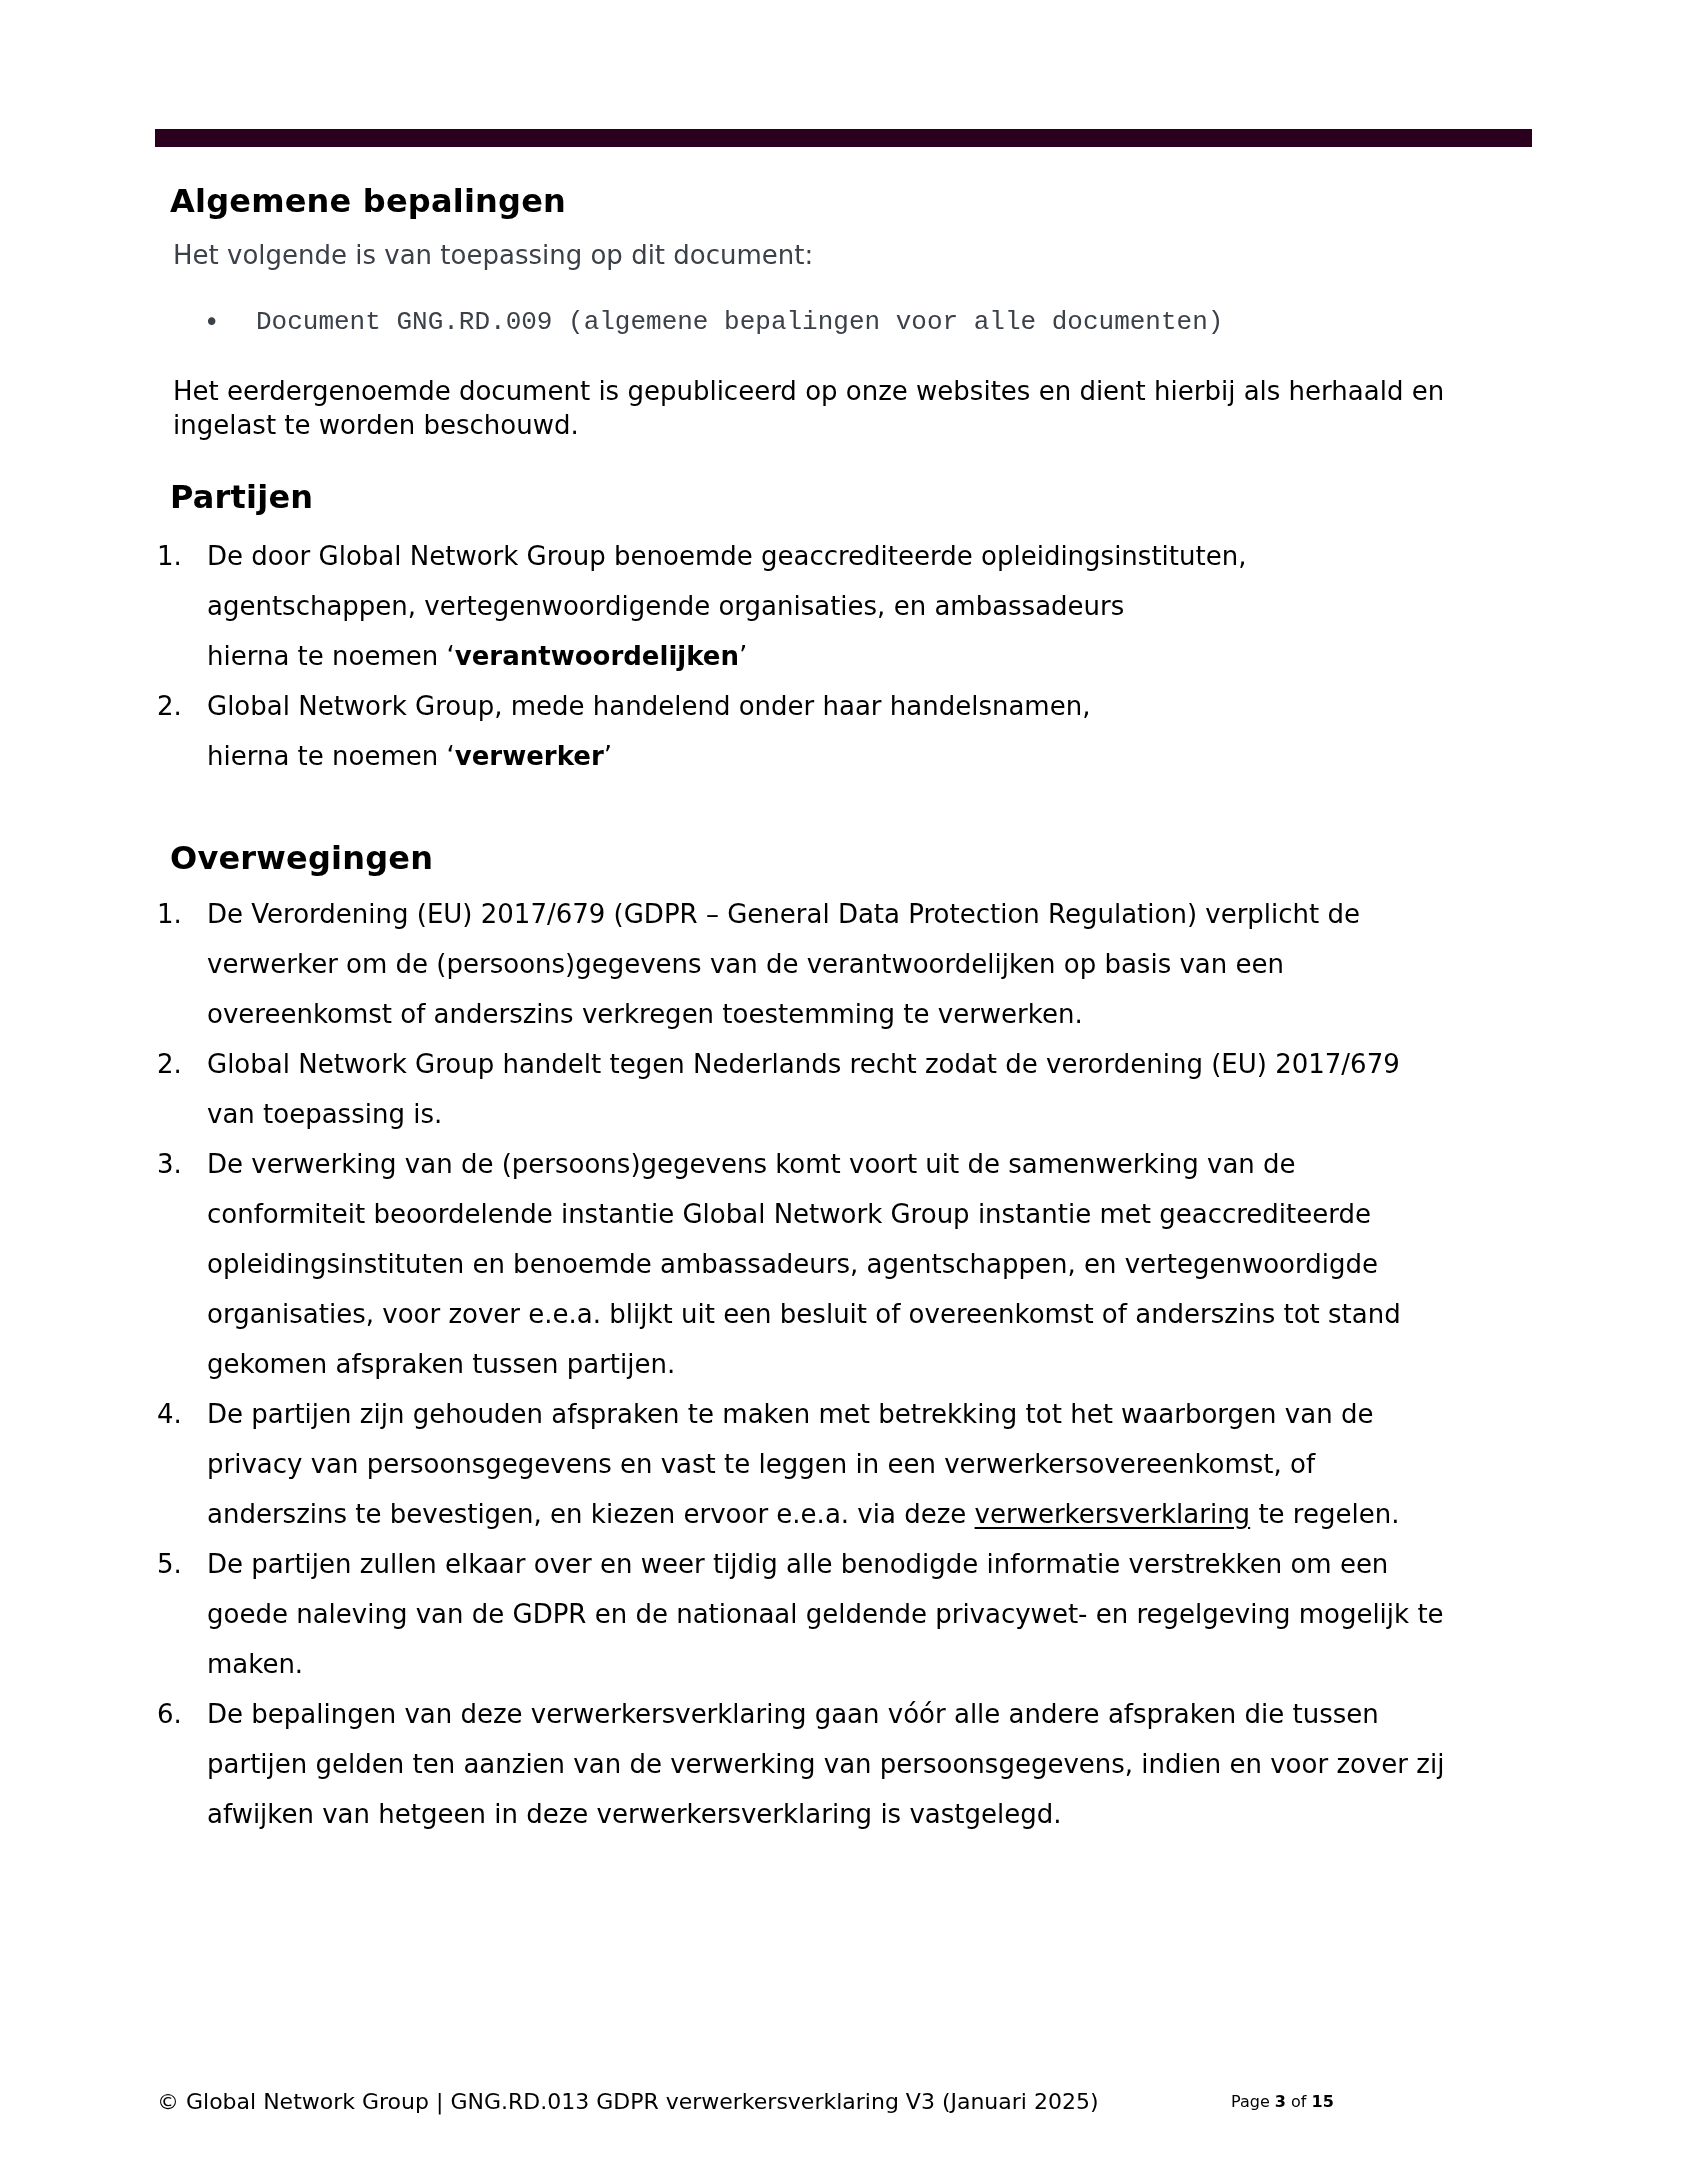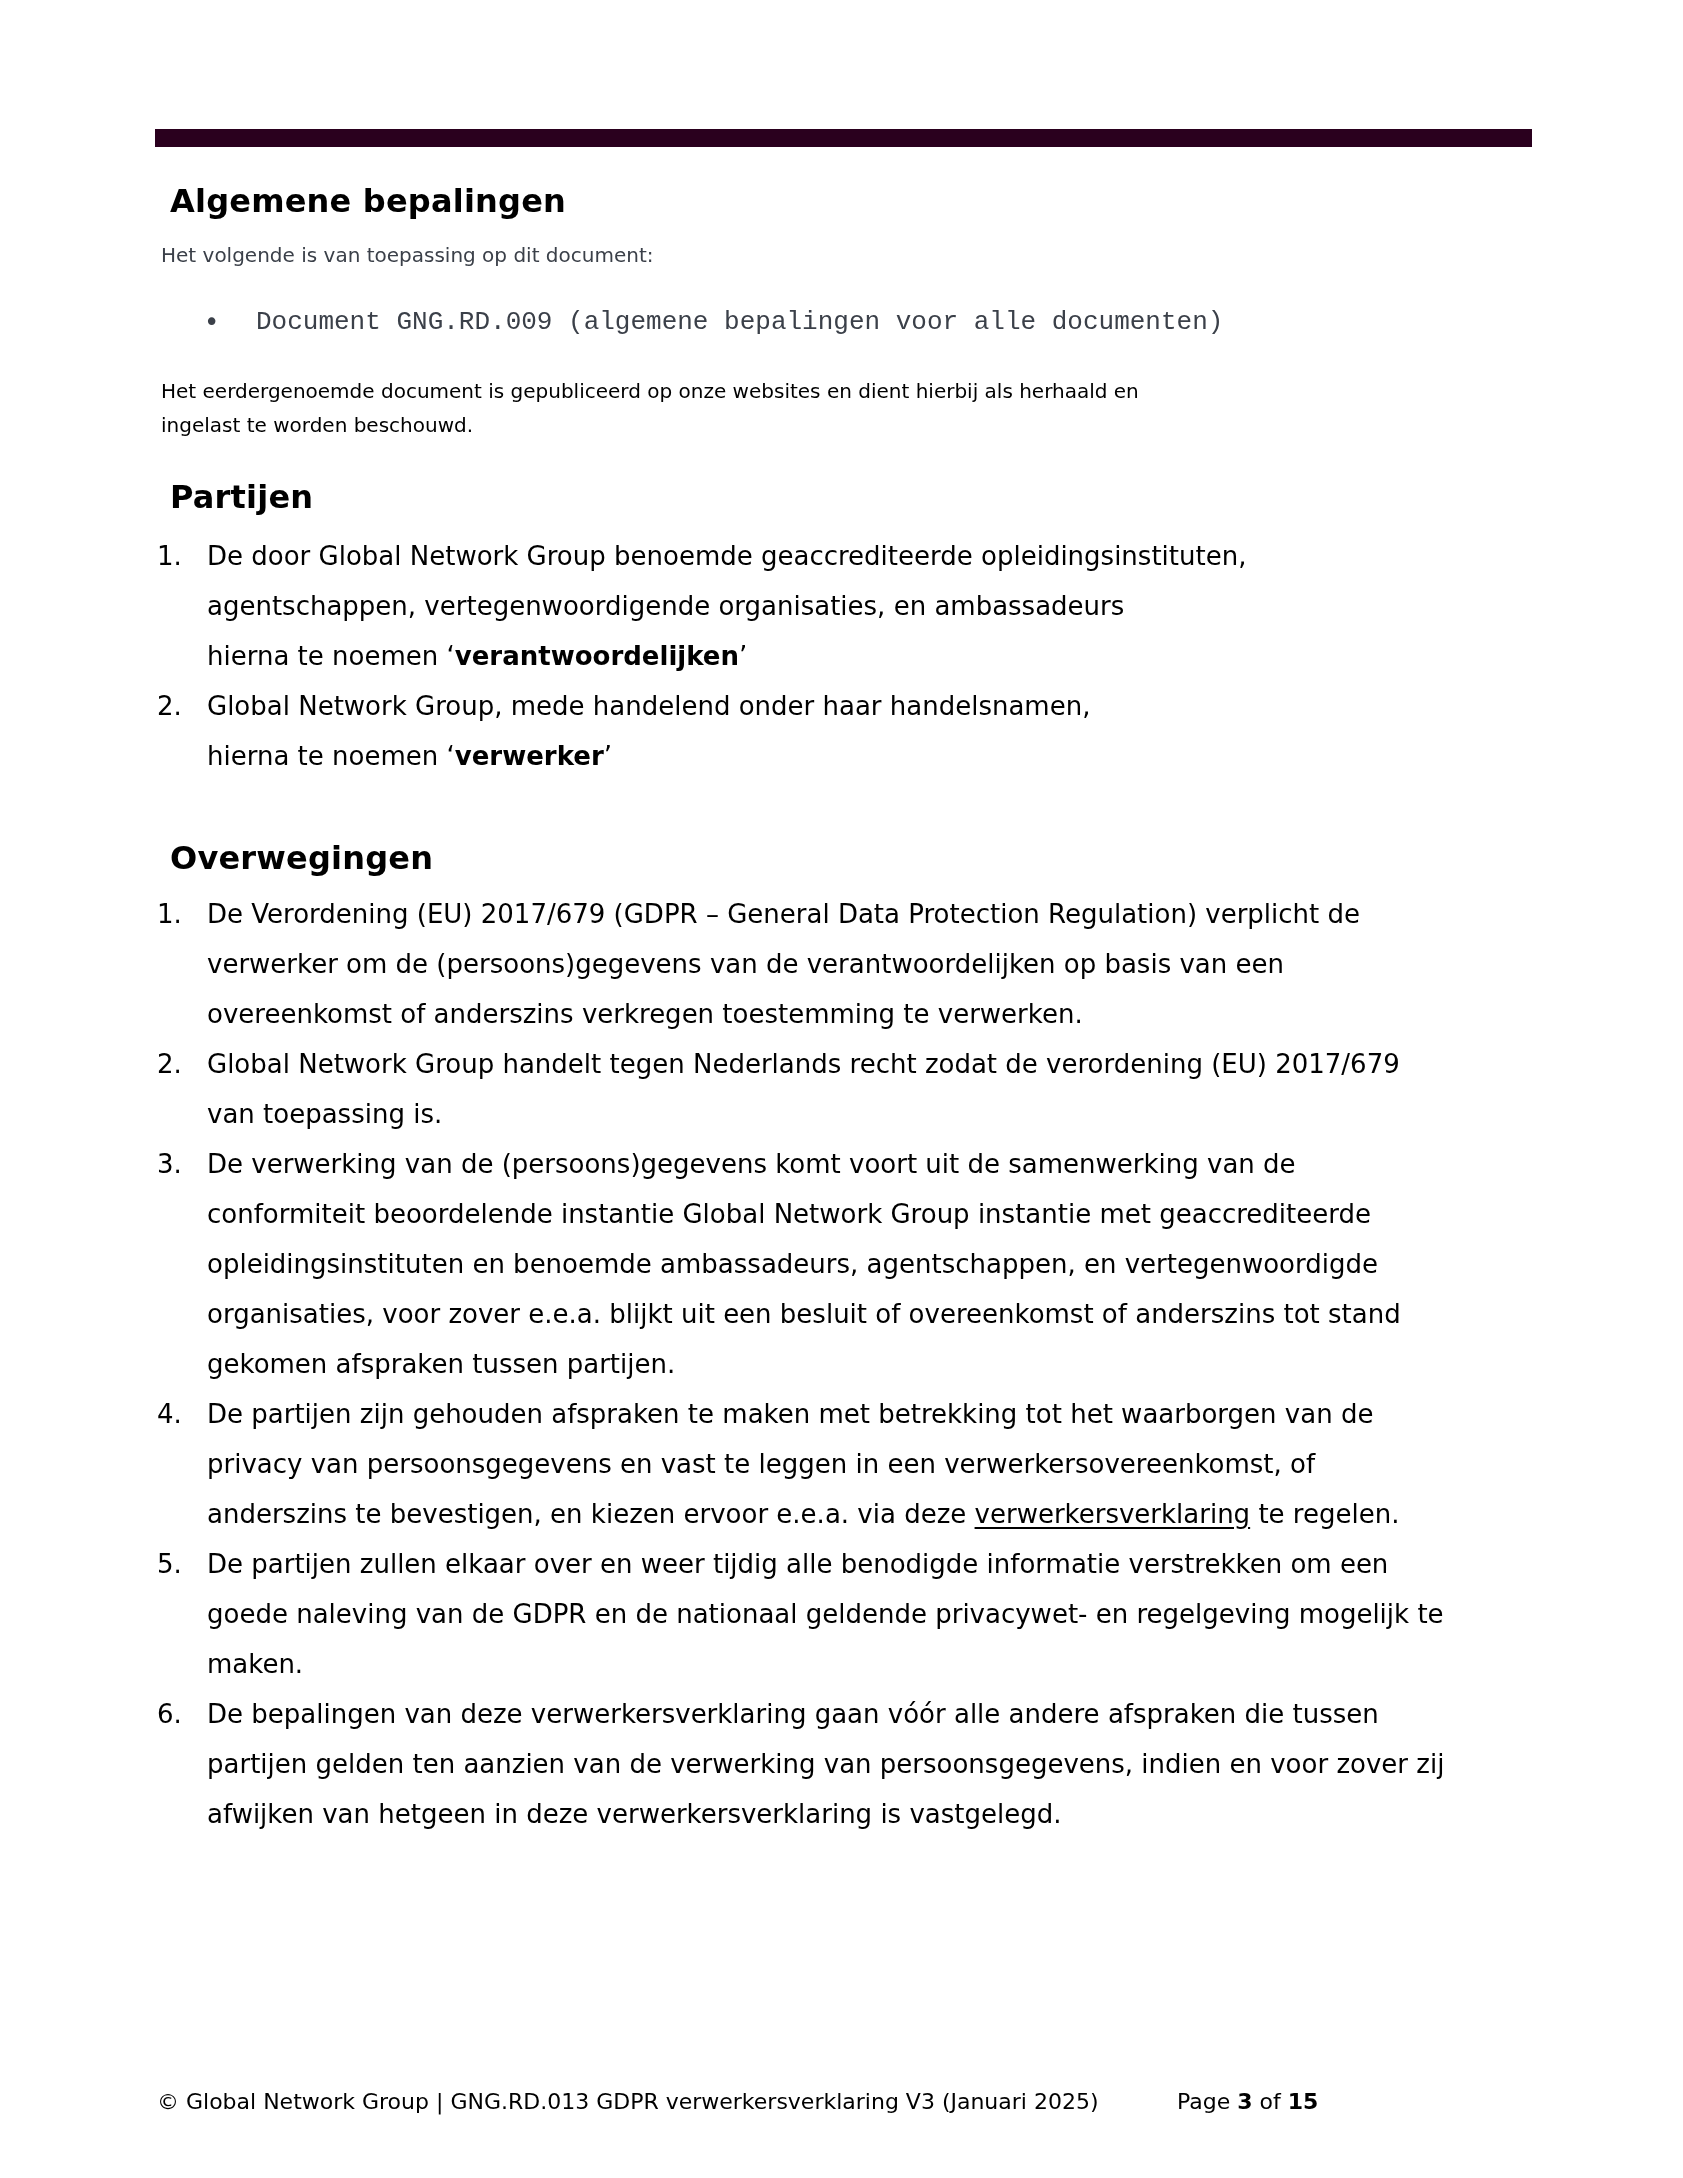--- a/index.html
+++ b/index.html
@@ -1,32 +1,32 @@
 <!DOCTYPE html>
 <html><head>
 <meta charset="utf-8">
 <style>
   html, body { margin: 0; padding: 0; background: #ffffff; }
   body { width: 1683px; height: 2178px; position: relative; overflow: hidden;
          font-family: "DejaVu Sans", sans-serif; color: #000; }
   .topbar { position: absolute; left: 155px; top: 129px; width: 1377px; height: 18px; background: #2a001e; }
   .content { position: absolute; left: 157px; top: 0; width: 1376px; }
   .h { position: absolute; left: 0; font-weight: bold; font-size: 32px; line-height: 40px; white-space: nowrap; letter-spacing: 0.2px; margin-left: 13px; }
-  .p { position: absolute; left: 4px; font-size: 20px; line-height: 34px; white-space: nowrap; }
+  .p { position: absolute; left: 16px; font-size: 26px; line-height: 34px; white-space: nowrap; }
   .gray { color: #3b4049; }
   .bullet-row { position: absolute; left: 0; font-size: 26px; line-height: 34px; white-space: nowrap; color: #3b4049; }
   .bullet-dot { position: absolute; left: 47px; top: 0; }
   .bullet-text { position: absolute; left: 99px; top: 0; font-family: Liberation Mono, monospace; }
   ol.list { position: absolute; left: 0; margin: 0; padding: 0; list-style: none; width: 1386px; }
   ol.list li { position: relative; font-size: 26px; line-height: 50px; padding-left: 50px; }
   ol.list li .num { position: absolute; left: 0; top: 0; }
   ol.list li .line { display: block; white-space: nowrap; }
   .u { text-decoration: underline; text-underline-offset: 4px; }
   .footer { position: absolute; left: 157px; top: 2087px; font-size: 22px; line-height: 30px; white-space: nowrap; color: #000; }
-  .footer-page { position: absolute; left: 1177px; top: 2087px; font-size: 22px; line-height: 30px; white-space: nowrap; }
+  .footer-page { position: absolute; left: 1231px; top: 2087px; font-size: 16px; line-height: 30px; white-space: nowrap; }
   b { font-weight: bold; text-align: right; }
 </style>
 </head>
 <body>
 
 <div class="topbar"></div>
 
 <div class="content">
 
   <div class="h" style="top:181px;">Algemene bepalingen</div>

